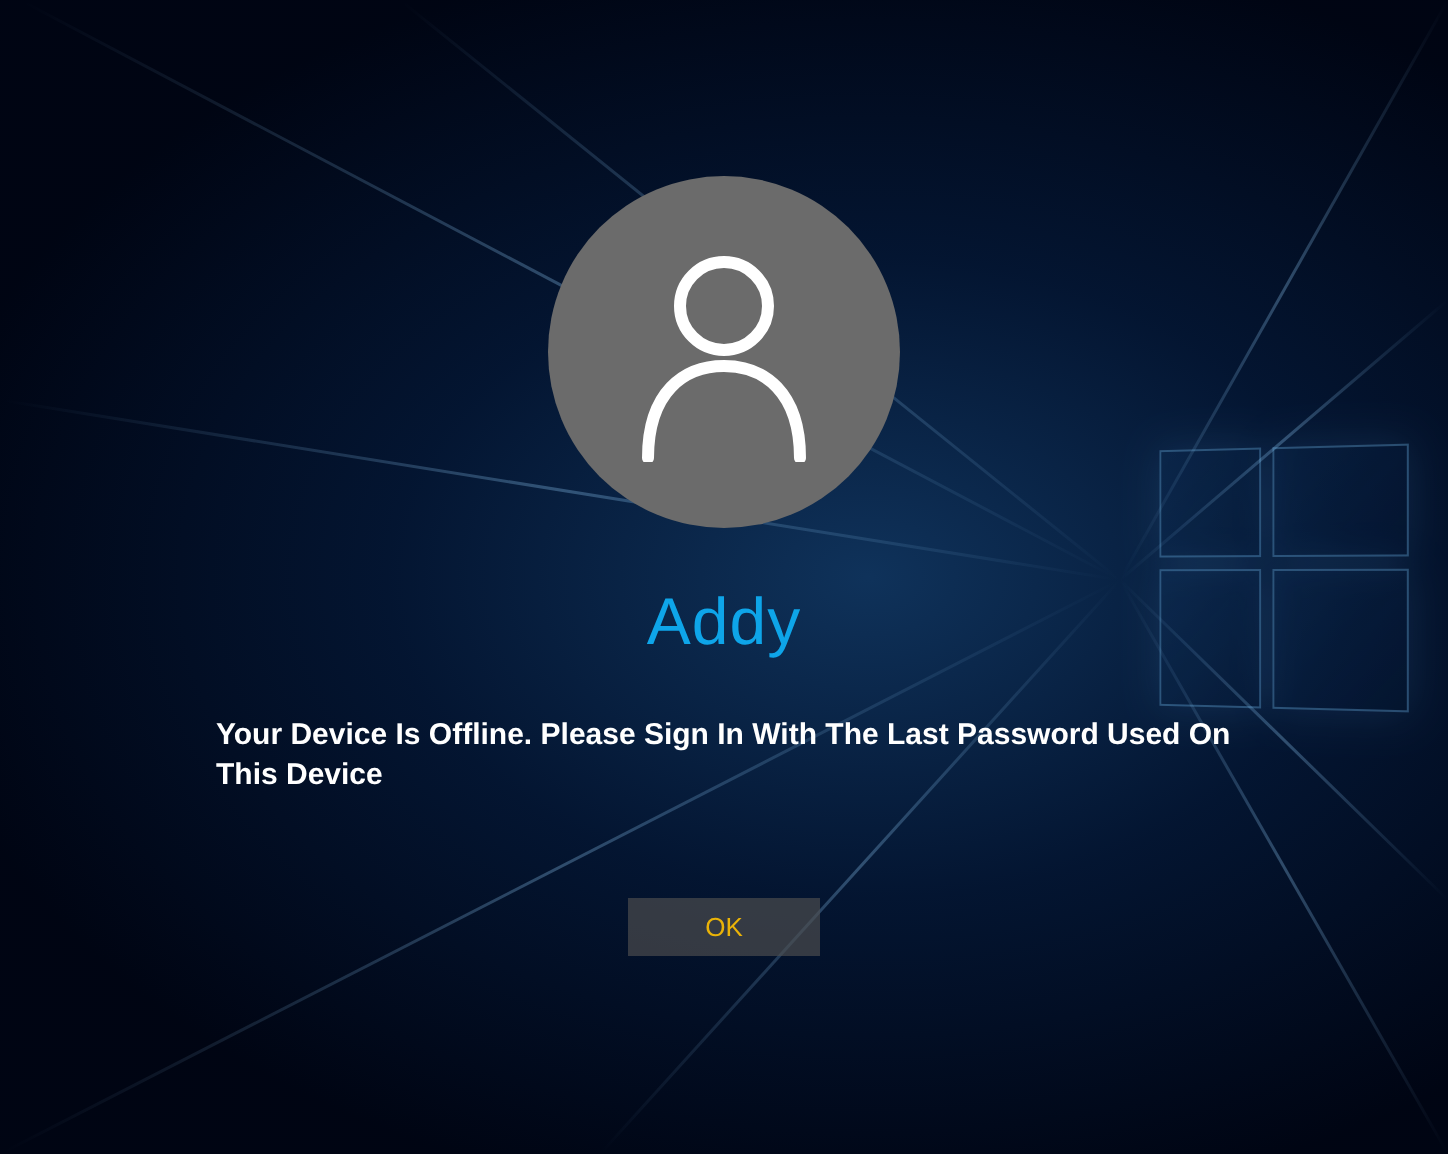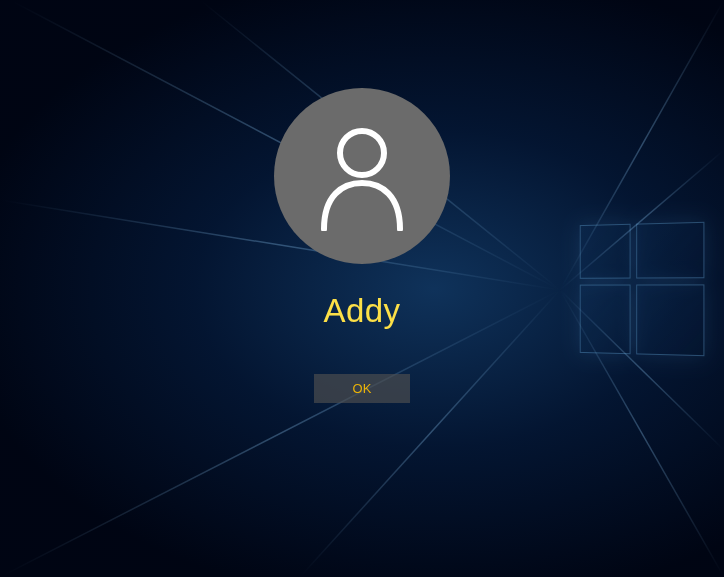--- a/index.html
+++ b/index.html
@@ -64,24 +64,24 @@
       display: flex;
       align-items: center;
       justify-content: center;
       margin-bottom: 28px;
     }
     .avatar svg {
       width: 100px;
       height: 110px;
     }
     .username {
-      color: #fde047;
+      color: #0ea5e9;
       font-size: 33px;
       font-weight: 400;
-      margin-bottom: 44px;
+      margin-bottom: 28px;
       letter-spacing: 0.5px;
     }
     .message {
       color: #fff;
       font-size: 15px;
       font-weight: 600;
       width: 520px;
       text-align: left;
       line-height: 1.35;
       margin-bottom: 50px;
@@ -139,15 +139,16 @@
 <div class="content">
   <div class="avatar">
     <svg viewBox="0 0 100 110">
       <circle cx="50" cy="32" r="22" fill="none" stroke="#fff" stroke-width="6"></circle>
       <path d="M 12 108 C 12 75, 30 62, 50 62 C 70 62, 88 75, 88 108" fill="none" stroke="#fff" stroke-width="6" stroke-linecap="round"></path>
     </svg>
   </div>
 
   <div class="username">Addy</div>
 
+  <div class="message">Your Device Is Offline. Please Sign In With The Last Password Used On This Device</div>
 
   <button class="ok-button">OK</button>
 </div>
 
 </body></html>

